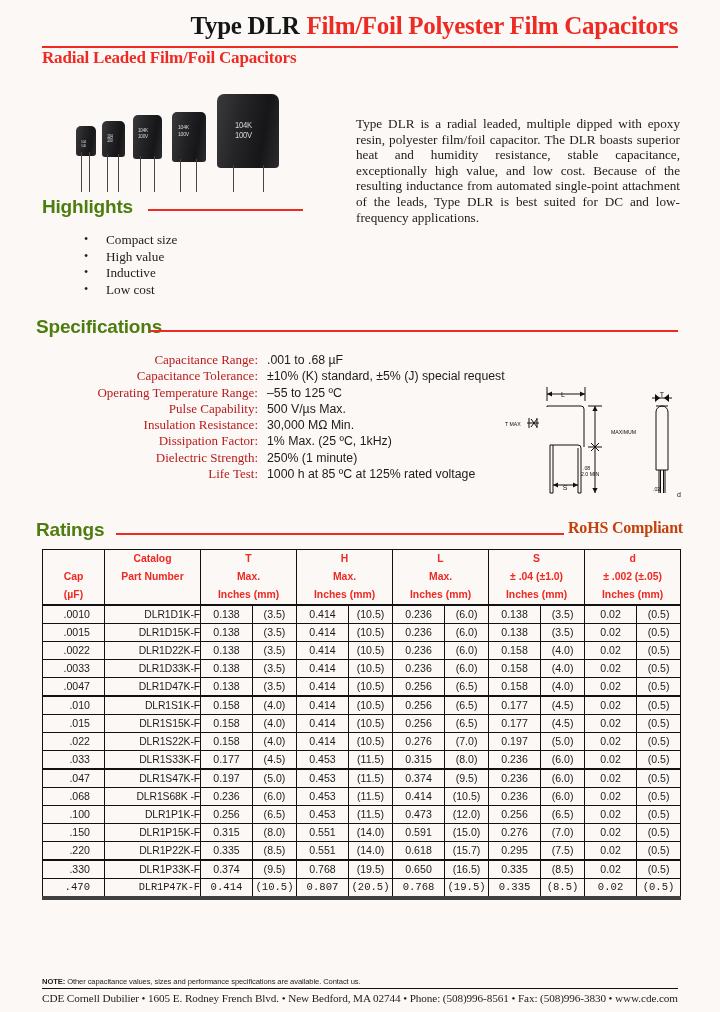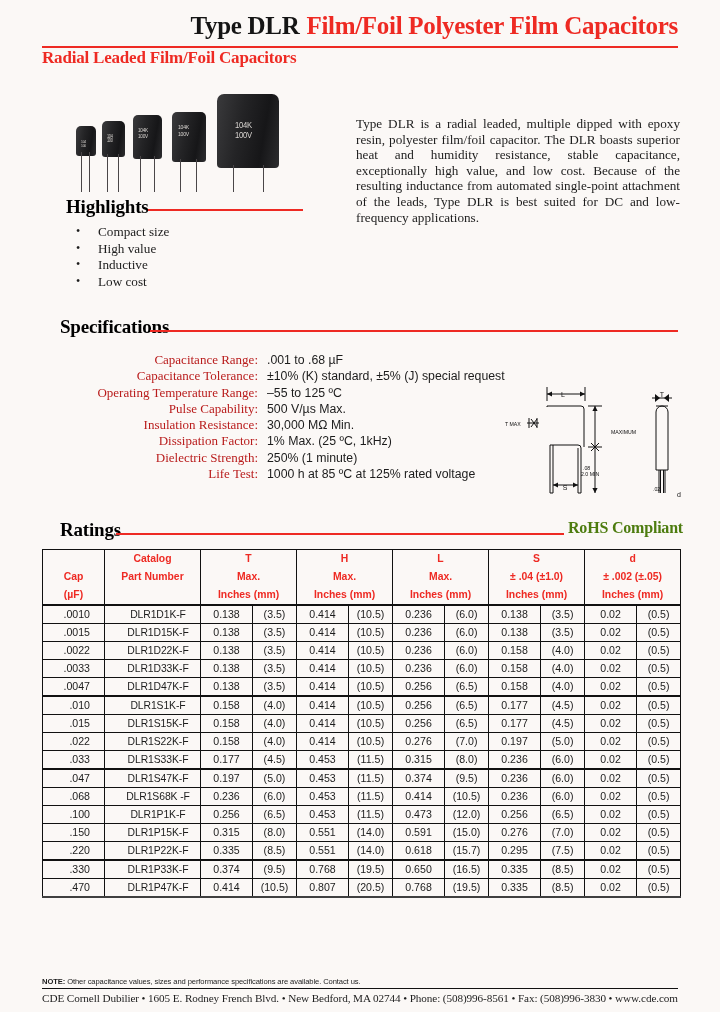--- a/index.html
+++ b/index.html
@@ -92,41 +92,40 @@
     font-family: "Liberation Serif", serif;
     font-size: 13.2px;
     line-height: 15.6px;
     text-align: justify;
     color: #1c1c1c;
   }
 
   
   .sec-head {
     position: absolute;
-    font-family: Liberation Serif, serif;
+    font-family: Liberation Sans, sans-serif;
     font-weight: bold;
-    color: #000000;
+    color: #4d7c0f;
     font-size: 19px;
     letter-spacing: -0.2px;
-    margin-left: 24px;
   }
   .sec-rule {
     position: absolute;
     height: 2px;
     background: #ee2a23;
   }
 
   
   #highlights-head { left: 42px; top: 196px; }
   #highlights-rule { left: 148px; top: 209px; width: 155px; }
   .bullets {
     position: absolute;
     left: 70px; top: 224px;
     list-style: none;
-    margin: 0; padding: 0;
+    margin: 8px; padding: 0;
   }
   .bullets li {
     position: relative;
     font-family: "Liberation Serif", serif;
     font-size: 13.2px;
     line-height: 16.5px;
     padding-left: 28px;
     color: #1c1c1c;
   }
   .bullets li::before {
@@ -177,21 +176,21 @@
 
   
   #ratings-head { left: 36px; top: 519px; }
   #ratings-rule { left: 116px; top: 533px; width: 448px; }
   #rohs {
     position: absolute;
     left: 568px; top: 519px;
     font-family: "Liberation Serif", serif;
     font-weight: bold;
     font-size: 16px;
-    color: #4d7c0f;
+    color: #c2410c;
     letter-spacing: -0.2px;
   }
 
   
   .rt {
     position: absolute;
     left: 42px; top: 549px;
     width: 636px;
     border-collapse: collapse;
     table-layout: fixed;
@@ -216,23 +215,23 @@
     border-bottom: none;
     border-top: none;
     height: auto;
   }
   .rt thead tr.hl th { border-top: 1px solid #111; margin-left: 19px; }
   .rt thead tr.hlast th { border-bottom: 2px solid #111; }
   .rt thead th.blank { color: transparent; }
   .rt .hdr-cell { padding: 1px 0 2px 0; height: 17px; line-height: 15px; }
   .rt td.num { font-size: 10.6px; }
   .rt td.cap-col { text-align: right; padding-right: 14px; }
-  .rt td.part-col { text-align: center; padding-left: 11px; letter-spacing: -0.1px; }
+  .rt td.part-col { text-align: right; padding-left: 11px; letter-spacing: -0.1px; }
   .rt tr.grp-end td { border-bottom: 2px solid #111; }
-  .rt tr.last-row td { border-bottom: 2px solid #404040; }
+  .rt tr.last-row td { border-bottom: 4px solid #404040; font-family: Liberation Mono, monospace; }
 
   
   .rt col.c-cap { width: 62px; }
   .rt col.c-part { width: 96px; }
   .rt col.c-in { width: 52px; }
   .rt col.c-mm { width: 44px; }
   .rt col.c-in2 { width: 52px; }
   .rt col.c-mm2 { width: 44px; }
   .rt col.c-in3 { width: 52px; }
   .rt col.c-mm3 { width: 44px; }

